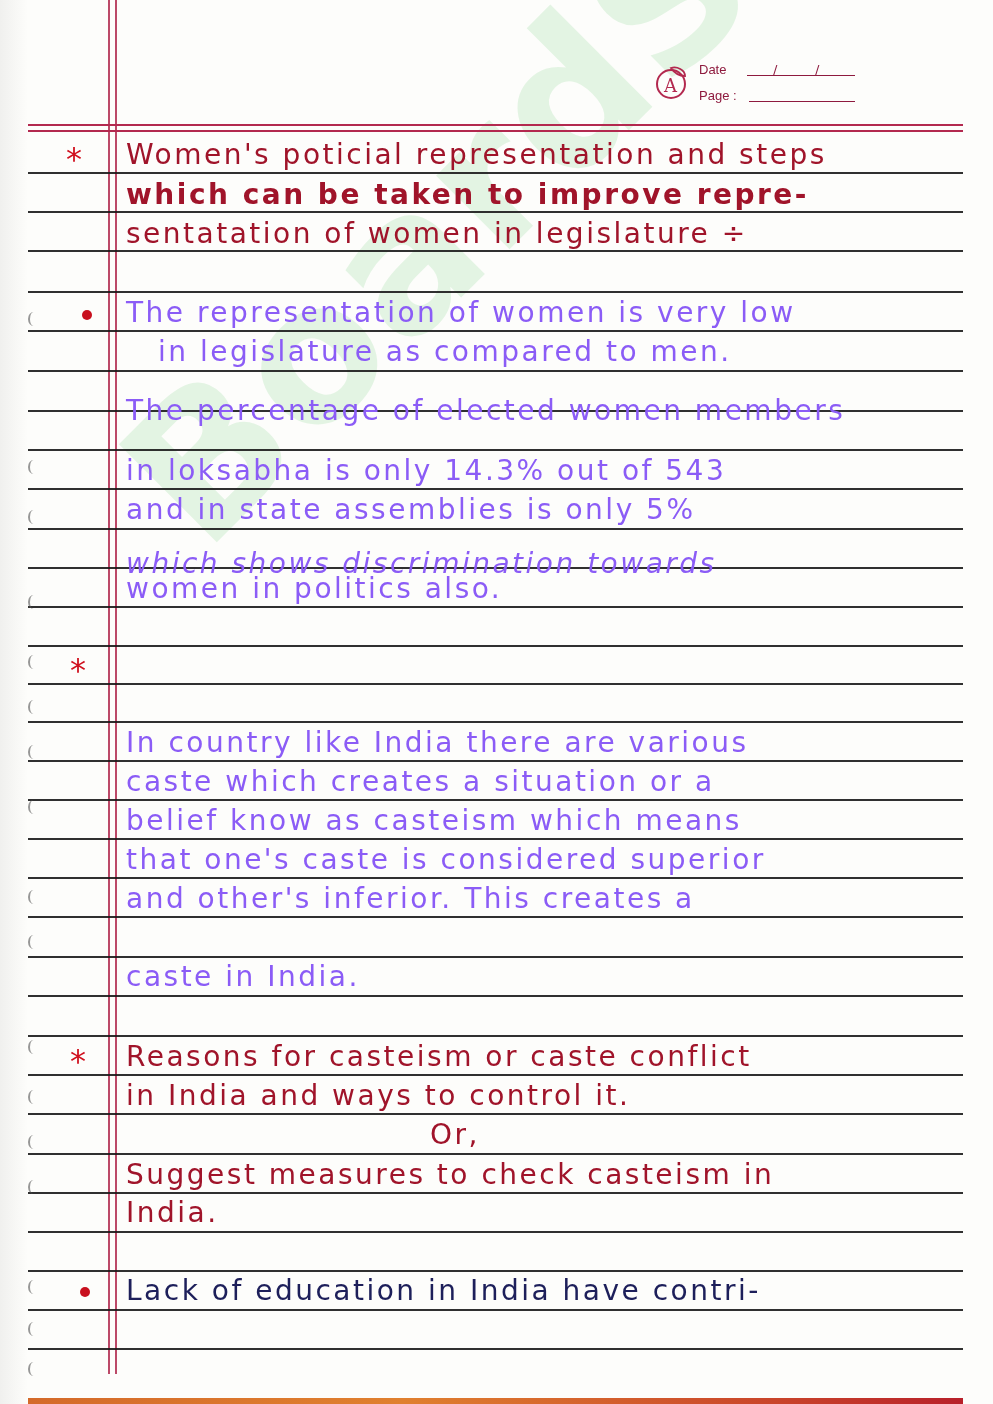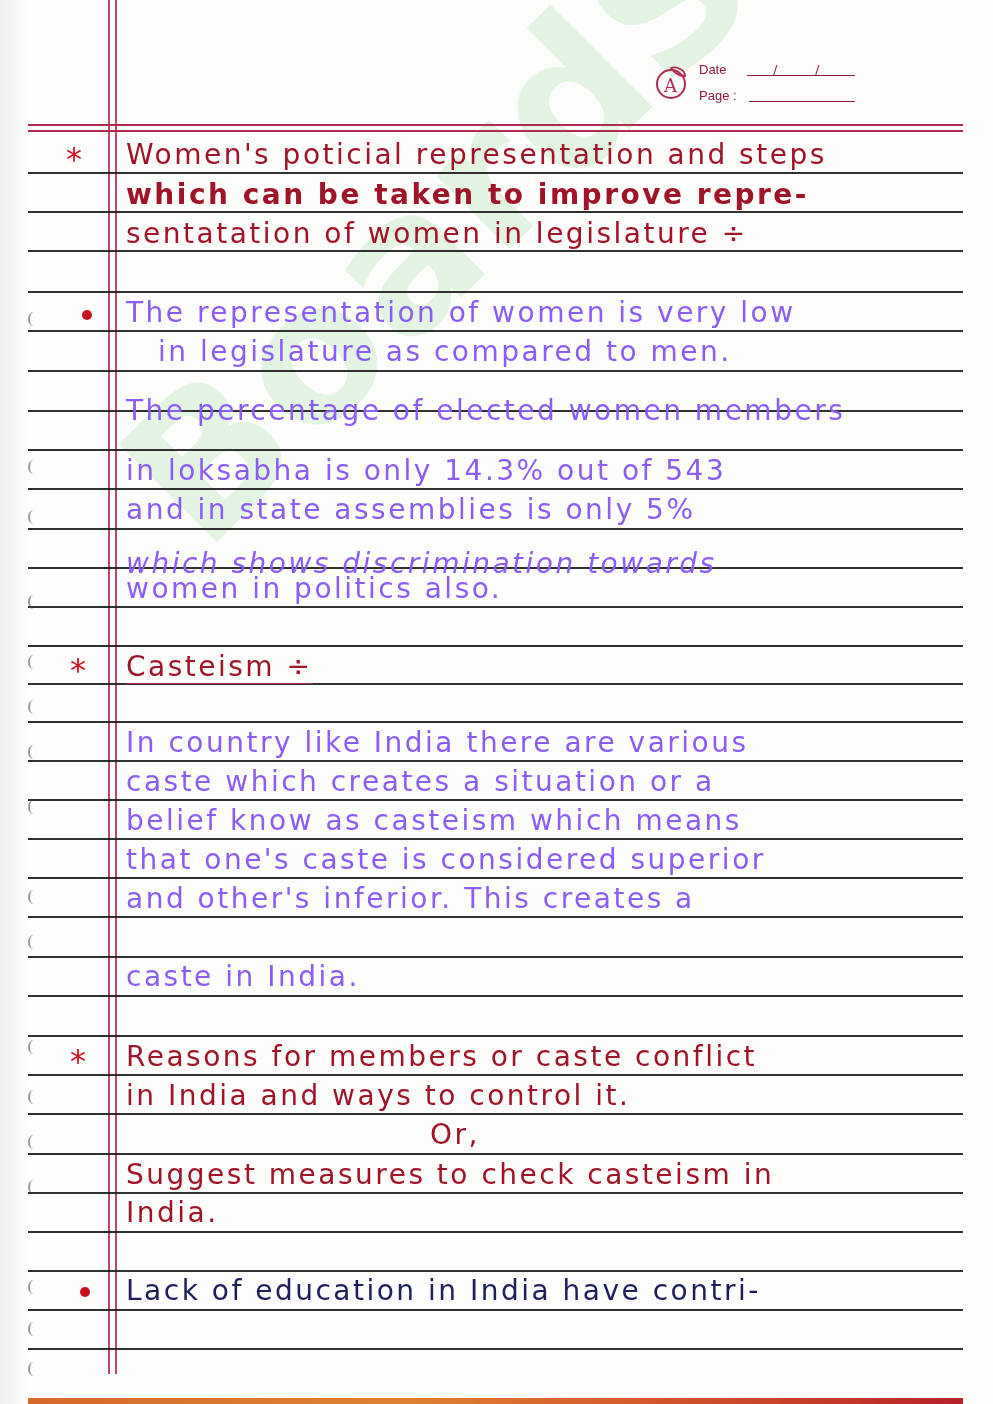--- a/index.html
+++ b/index.html
@@ -127,33 +127,30 @@
   <div class="line black" style="top:298px;">The representation of women is very low</div>
   <div class="line black" style="top:337px;margin-left:32px;">in legislature as compared to men.</div>
 
   <div class="line black" style="top:396px;">The percentage of elected women members</div>
   <div class="line black" style="top:456px;">in loksabha is only 14.3% out of 543</div>
   <div class="line black" style="top:495px;">and in state assemblies is only 5%</div>
   <div class="line black" style="top:549px;font-style:italic;">which shows discrimination towards</div>
   <div class="line black" style="top:574px;">women in politics also.</div>
 
   <span class="marker" style="left:70px; top:655px;">*</span>
-  <div class="line red" style="top:652px;">
-    <span class="underline-red">Casteism ÷</span>
-  </div>
 
   <div class="line black" style="top:728px;">In country like India there are various</div>
   <div class="line black" style="top:767px;">caste which creates a situation or a</div>
   <div class="line black" style="top:806px;">belief know as casteism which means</div>
   <div class="line black" style="top:845px;">that one's caste is considered superior</div>
   <div class="line black" style="top:884px;">and other's inferior. This creates a</div>
   <div class="line black" style="top:962px;">caste in India.</div>
 
   <span class="marker" style="left:70px; top:1046px;">*</span>
-  <div class="line red" style="top:1042px;">Reasons for members or caste conflict</div>
+  <div class="line red" style="top:1042px;">Reasons for casteism or caste conflict</div>
   <div class="line red" style="top:1081px;">in India and ways to control it.</div>
   <div class="line red" style="top:1120px; left:430px;">Or,</div>
   <div class="line red" style="top:1160px;">Suggest measures to check casteism in</div>
   <div class="line red" style="top:1198px;">India.</div>
 
   <div class="dot" style="left:80px; top:1287px;"></div>
   <div class="line navy" style="top:1276px;">Lack of education in India have contri-</div>
 </div>
 
 </body></html>

